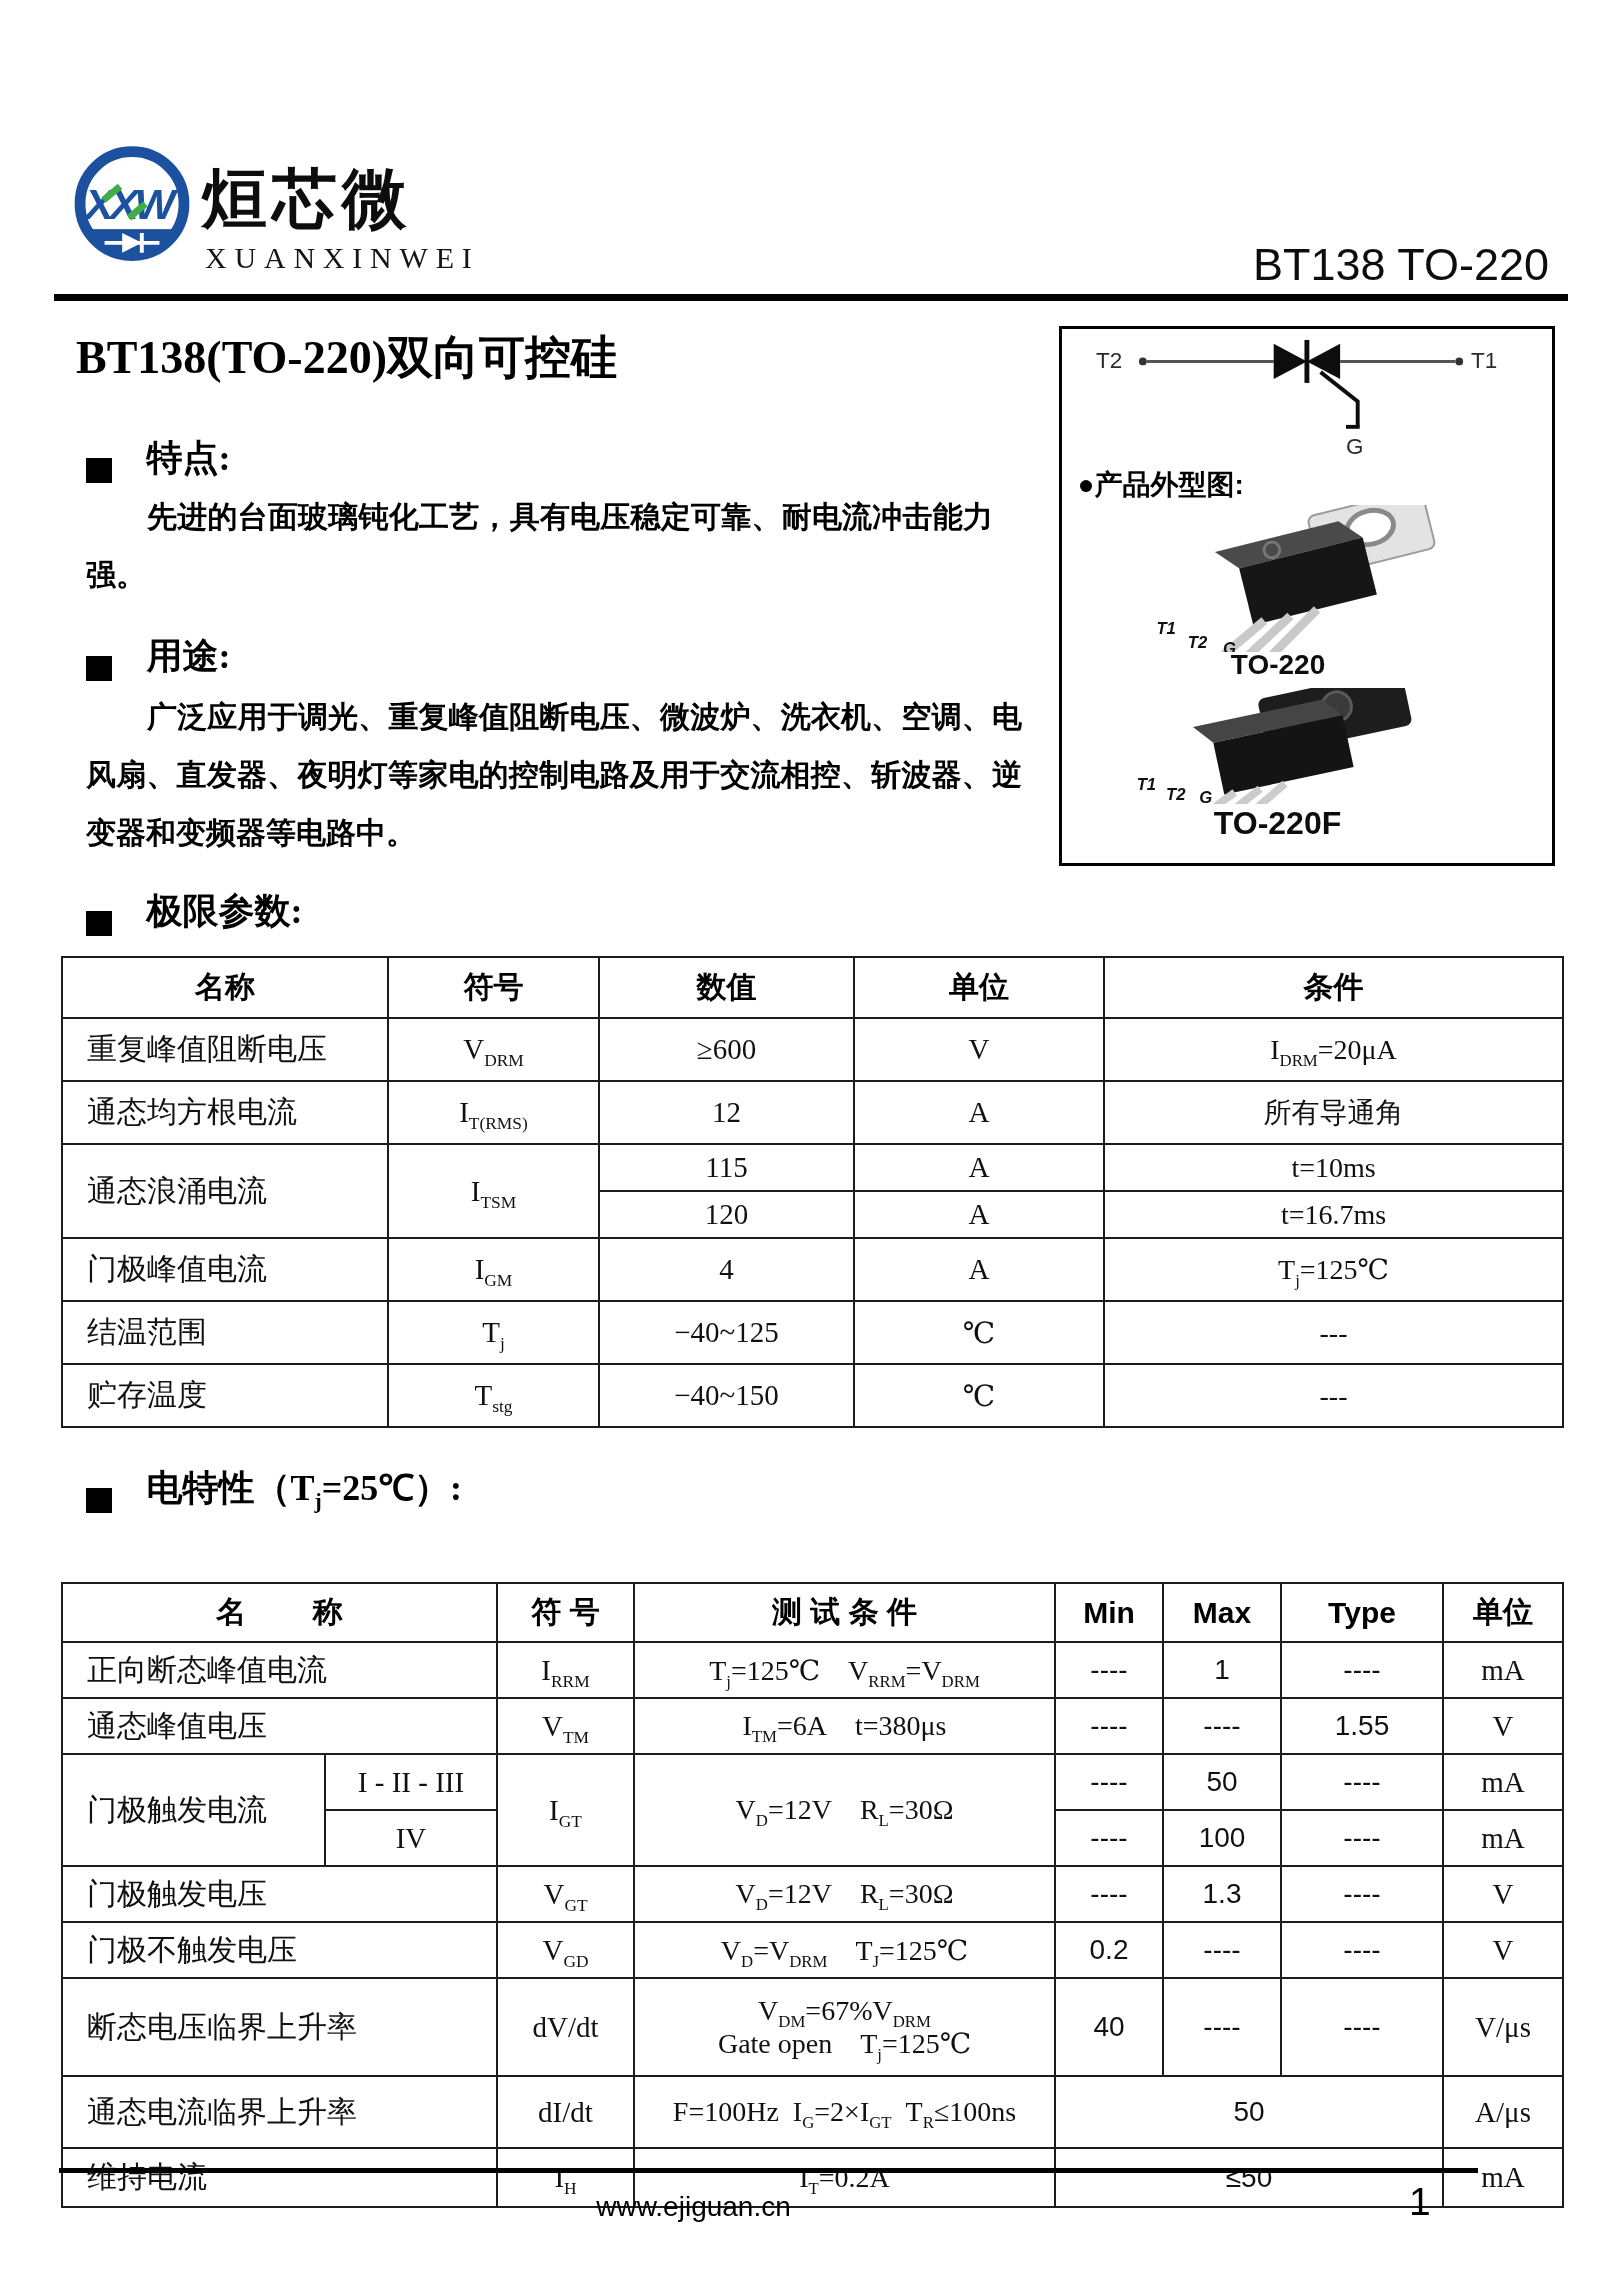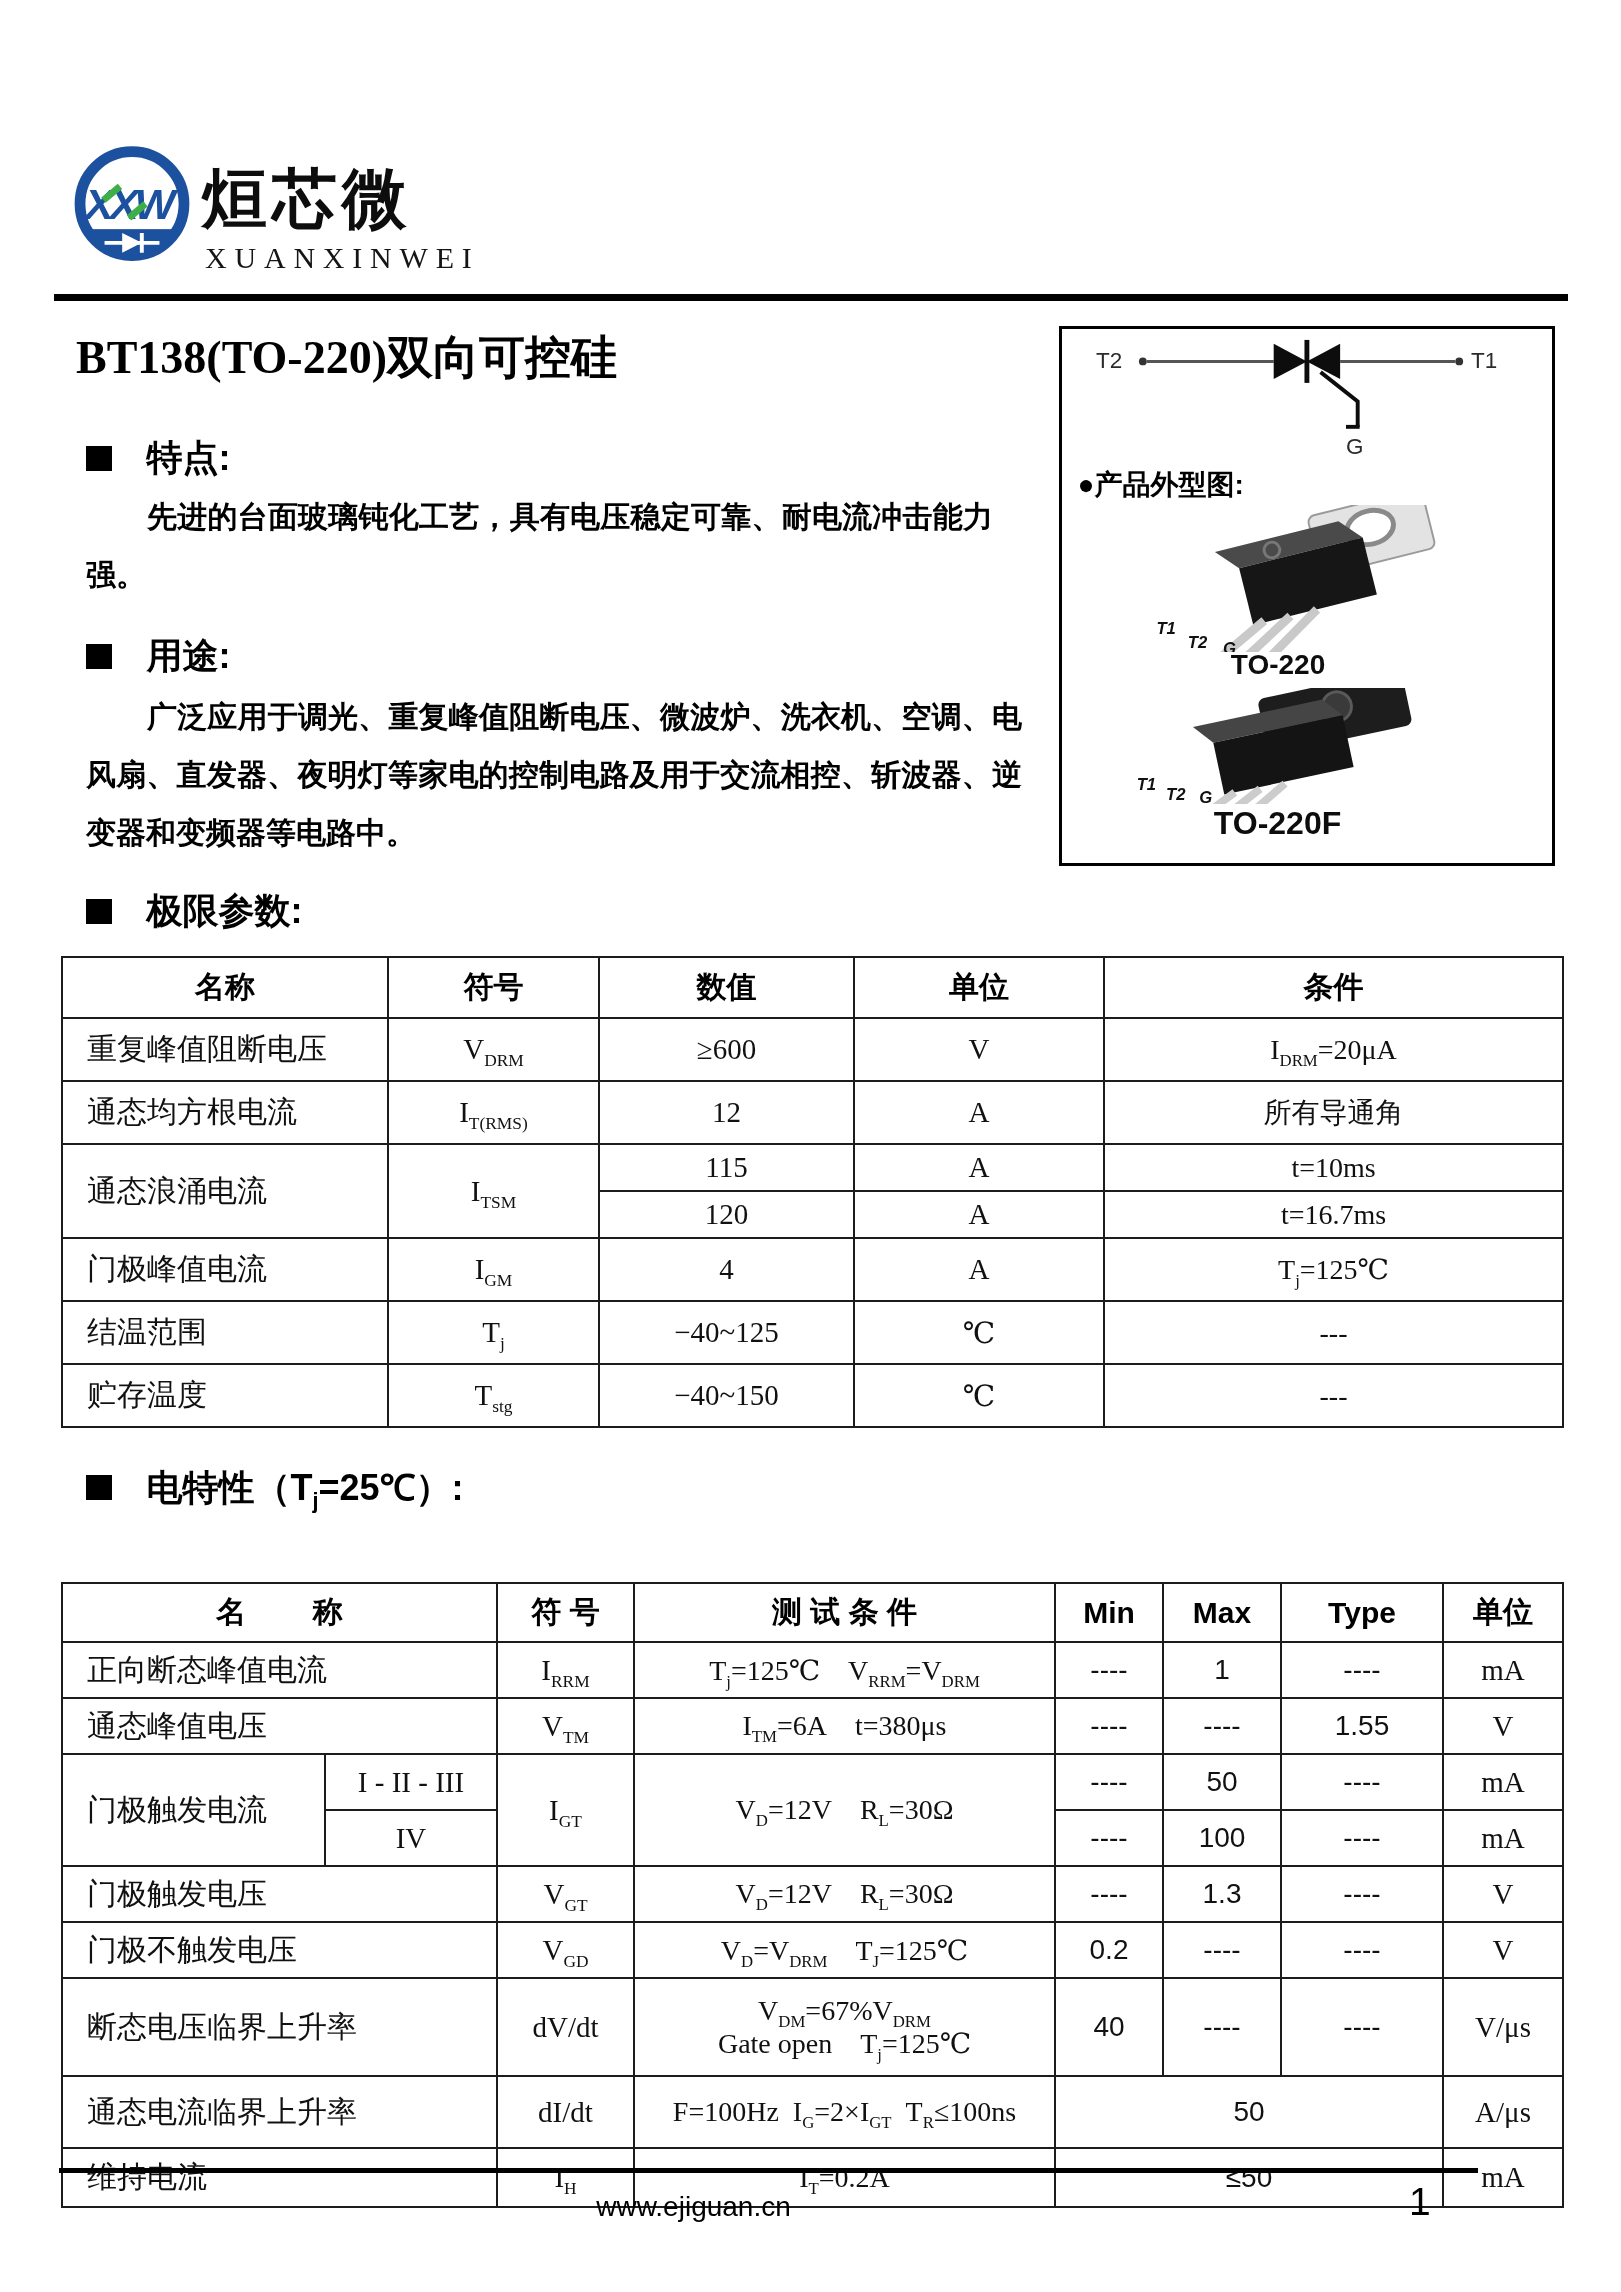--- a/index.html
+++ b/index.html
@@ -10,21 +10,21 @@
   sub{font-size:60%;line-height:0;}
 
   
   .brand-cn{font-family:"Liberation Sans",sans-serif;font-weight:bold;font-size:65px;letter-spacing:4.9px;color:#0d0d0d;}
   .brand-en{font-family:Liberation Serif, serif;font-size:30px;letter-spacing:7.8px;color:#151515;}
   .part-no{font-family:"Liberation Sans",sans-serif;font-size:45px;color:#0d0d0d;text-align:right;}
   .rule{background:#000;}
 
   
   .doc-title{font-size:46px;font-weight:600;color:#000;}
-  .sec-head{display:flex;align-items:center;gap:35px;font-family:Liberation Sans, sans-serif;
+  .sec-head{display:flex;align-items:flex-end;gap:35px;font-family:Liberation Serif, serif;
             font-weight:bold;font-size:36px;color:#000;}
   .sec-head .sq{width:25.5px;height:25.5px;background:#000;flex:none;}
   .para{font-family:"Liberation Sans",sans-serif;font-weight:bold;font-size:30px;line-height:58px;
         text-indent:61px;color:#000;text-align:justify;}
 
   
   .figbox{border:3.9px solid #000;background:#fff;}
   .outline-label{font-family:"Liberation Sans",sans-serif;font-weight:bold;font-size:28px;color:#000;}
   .pkg-caption{font-family:"Liberation Sans",sans-serif;font-weight:bold;color:#0d0d0d;text-align:center;}
   .schlbl{font-family:"Liberation Sans",sans-serif;font-size:23px;fill:#2b2b2b;}
@@ -62,20 +62,21 @@
         </g>
         <polygon points="52,100 52,120 72,110" fill="#ffffff"></polygon>
       </g>
       <text x="14" y="86" font-family="Liberation Sans, sans-serif" font-weight="bold" font-style="italic" font-size="44" letter-spacing="-4" fill="#1b519e">XXW</text>
       <rect x="30" y="56" width="22" height="7" fill="#3fae49" transform="rotate(-40 41 59)"></rect>
       <rect x="56" y="74" width="22" height="7" fill="#3fae49" transform="rotate(-40 67 77)"></rect>
     </svg>
   </div>
   <div class="abs brand-cn" style="left:202px;top:155px">烜芯微</div>
   <div class="abs brand-en" style="left:205px;top:241px">XUANXINWEI</div>
+  <div class="abs part-no" style="left:1157px;top:239px;width:392px">BT138 TO-220</div>
   <div class="abs rule" style="left:54px;top:294px;width:1514px;height:6.9px"></div>
 
   <div class="abs doc-title" style="left:76px;top:327px">BT138(TO-220)双向可控硅</div>
 
   <div class="abs figbox" style="left:1059px;top:326px;width:490px;height:534px">
 
     <svg class="abs" style="left:5.9px;top:7.8px" width="470" height="125" viewBox="0 0 480 128">
       <text x="28" y="32" class="schlbl">T2</text>
       <circle cx="76" cy="25" r="4" fill="#333"></circle>
       <line x1="80" y1="25" x2="210" y2="25" stroke="#555" stroke-width="3"></line>

